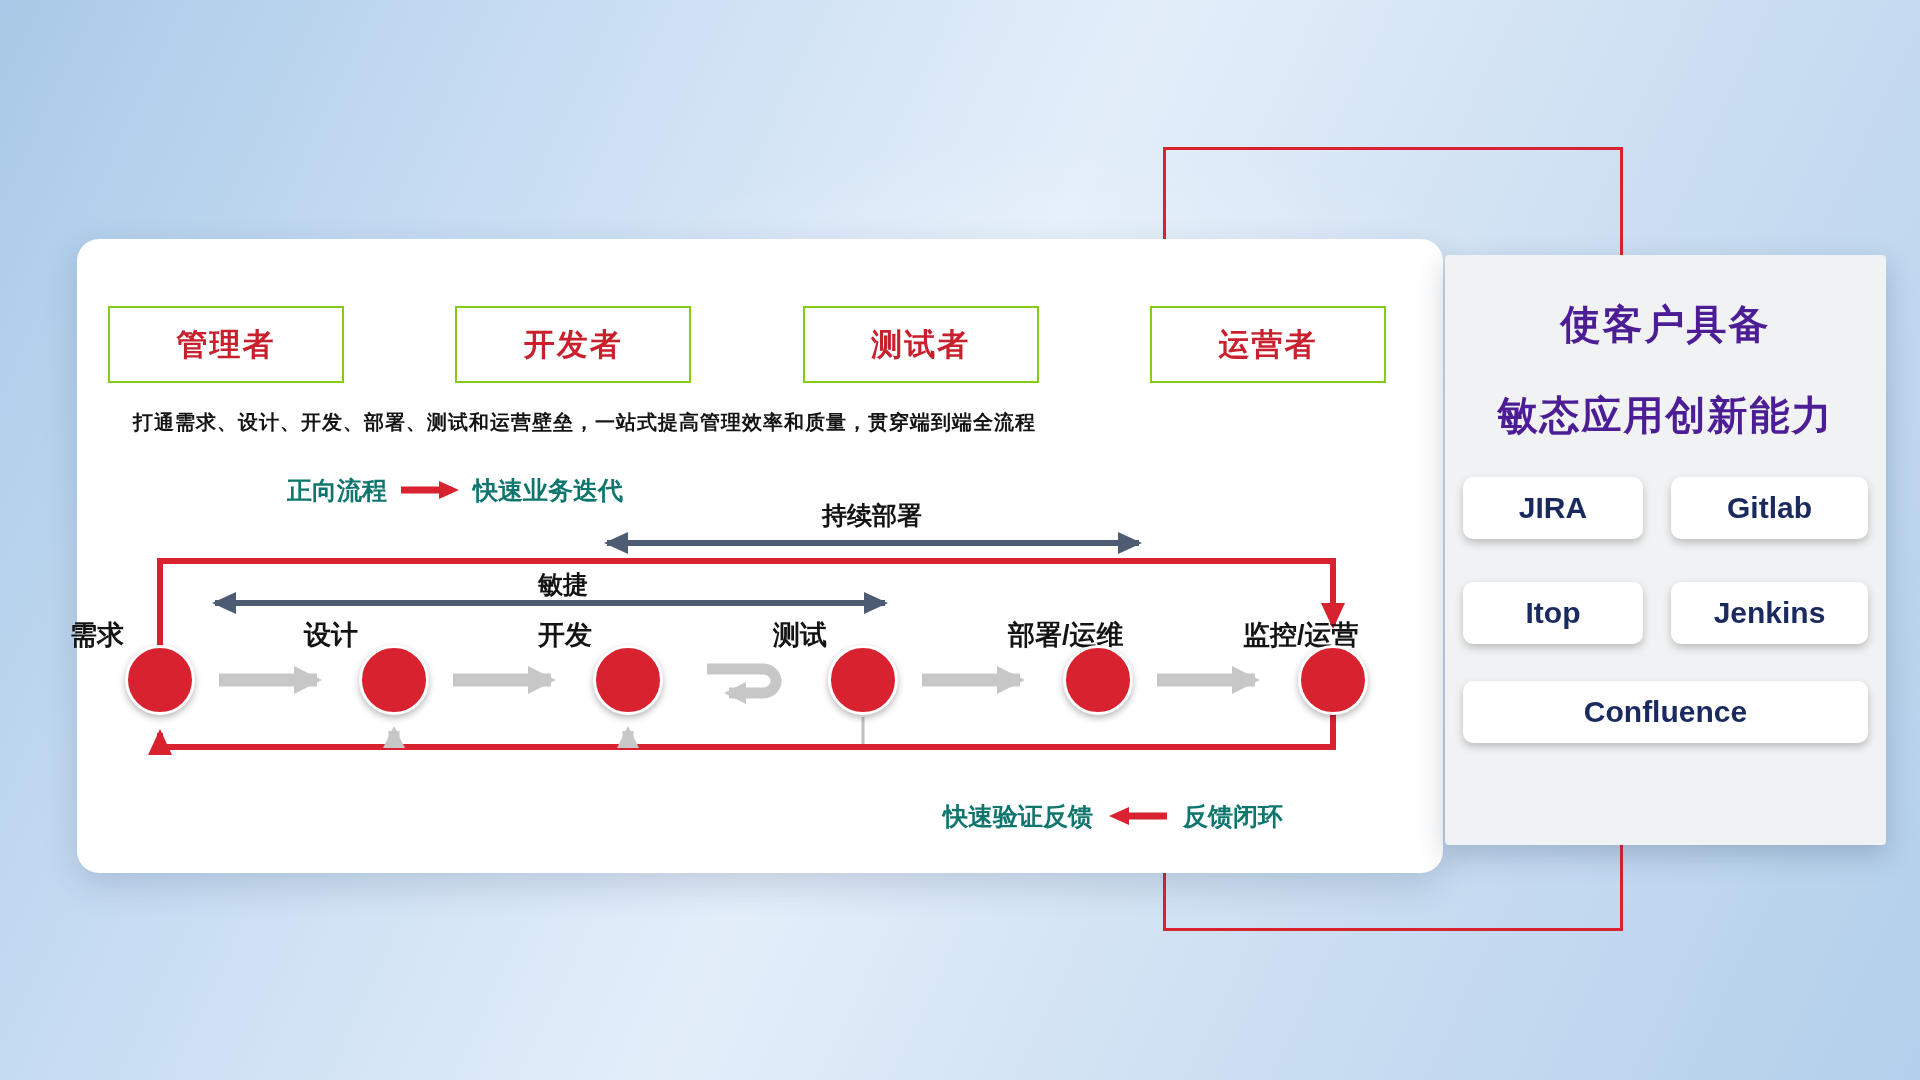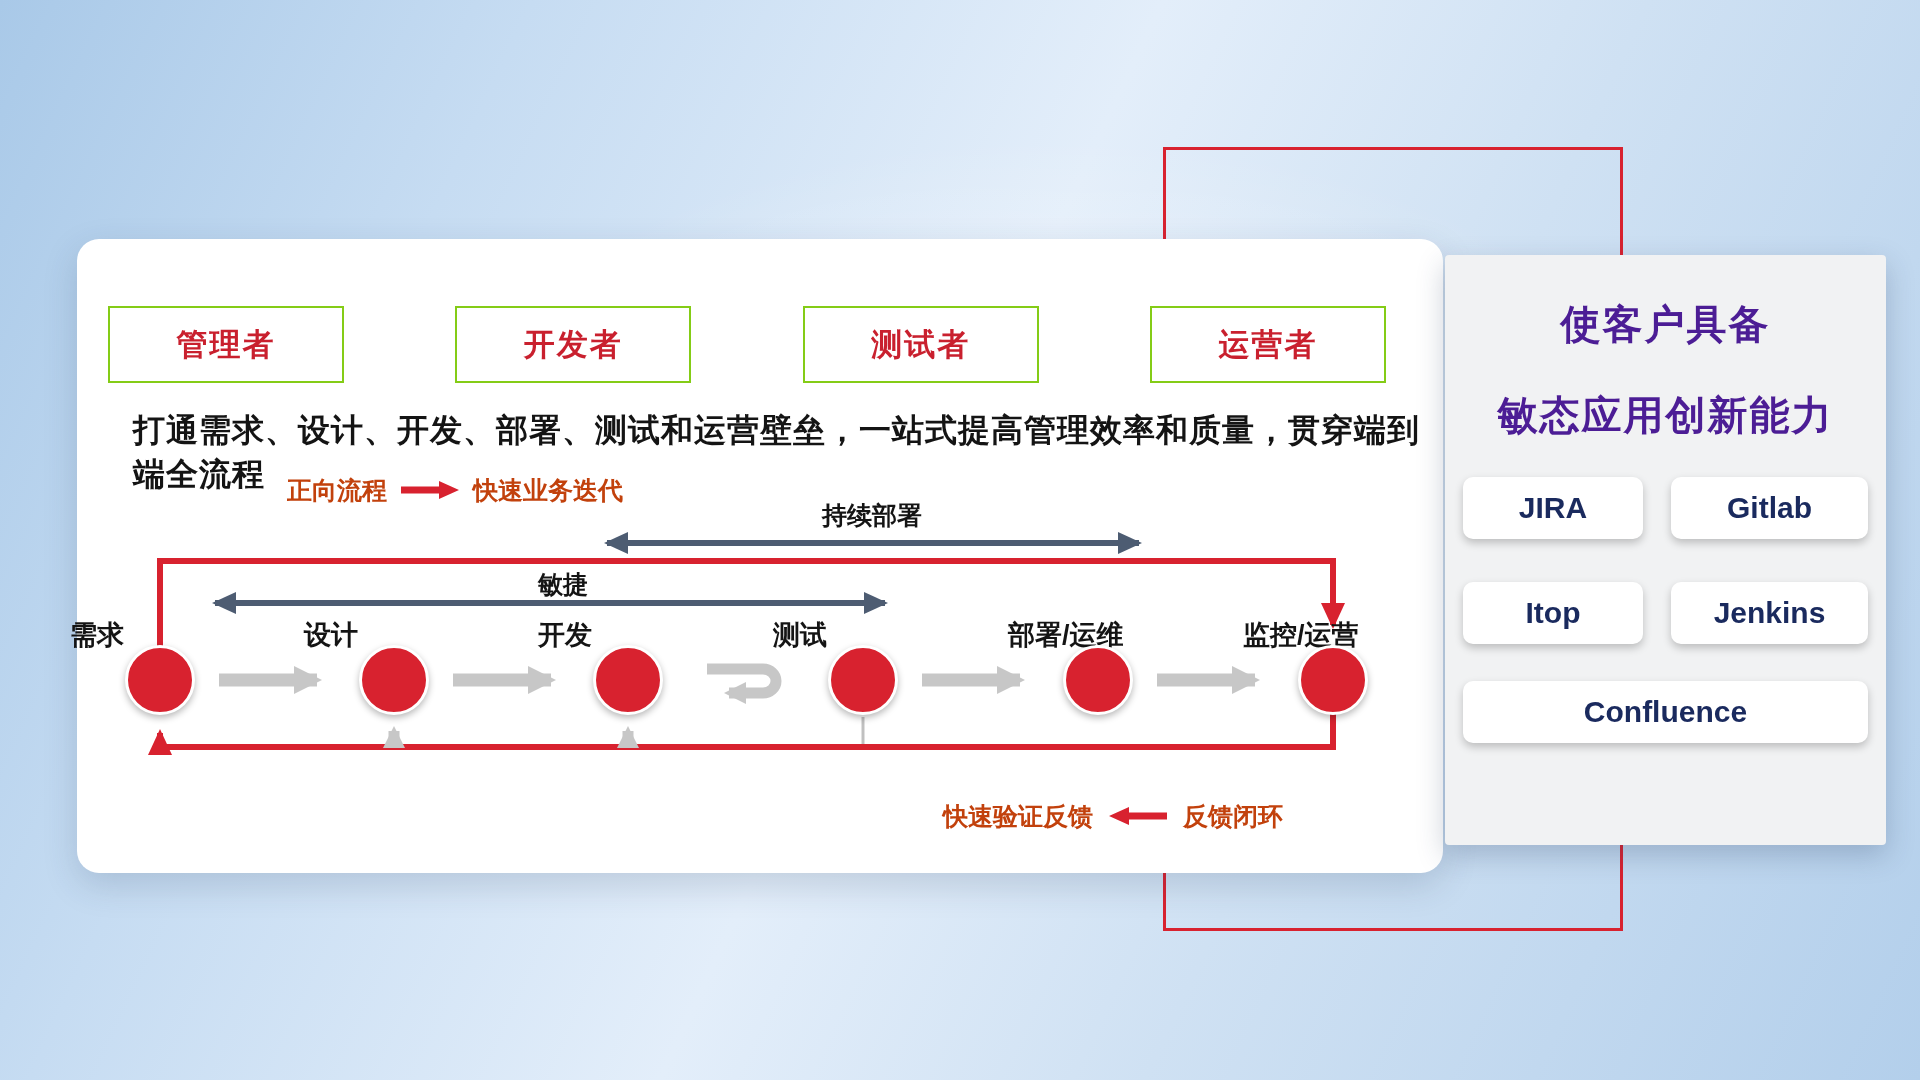--- a/index.html
+++ b/index.html
@@ -34,32 +34,32 @@
     display: flex; justify-content: space-between;
   }
   .role-box {
     width: 236px; height: 77px; border: 2px solid #84cc16; background: #ffffff;
     display: flex; align-items: center; justify-content: center;
     color: #c9202e; font-size: 31px; font-weight: 700; letter-spacing: 2px;
   }
 
   .description {
     position: absolute; left: 56px; top: 170px; width: 1300px;
-    color: #141414; font-size: 32px; font-weight: 700; letter-spacing: 1px;
+    color: #141414; font-size: 20px; font-weight: 700; letter-spacing: 1px;
   }
 
   .legend-forward {
     position: absolute; left: 210px; top: 234px; height: 34px;
     display: flex; align-items: center; gap: 14px;
   }
   .legend-feedback {
     position: absolute; left: 866px; top: 560px; height: 34px;
     display: flex; align-items: center; gap: 16px;
   }
-  .legend-text { color: #c2410c; font-size: 25px; font-weight: 700; }
+  .legend-text { color: #0f766e; font-size: 25px; font-weight: 700; }
 
   
   .diagram { position: absolute; inset: 0; }
   .wires { position: absolute; left: 0; top: 0; width: 1366px; height: 634px; }
 
   .range-label {
     position: absolute; color: #141414; font-size: 25px; font-weight: 700;
     text-align: center;
   }
   .range-label.cd   { left: 695px; top: 260px; width: 200px; }

